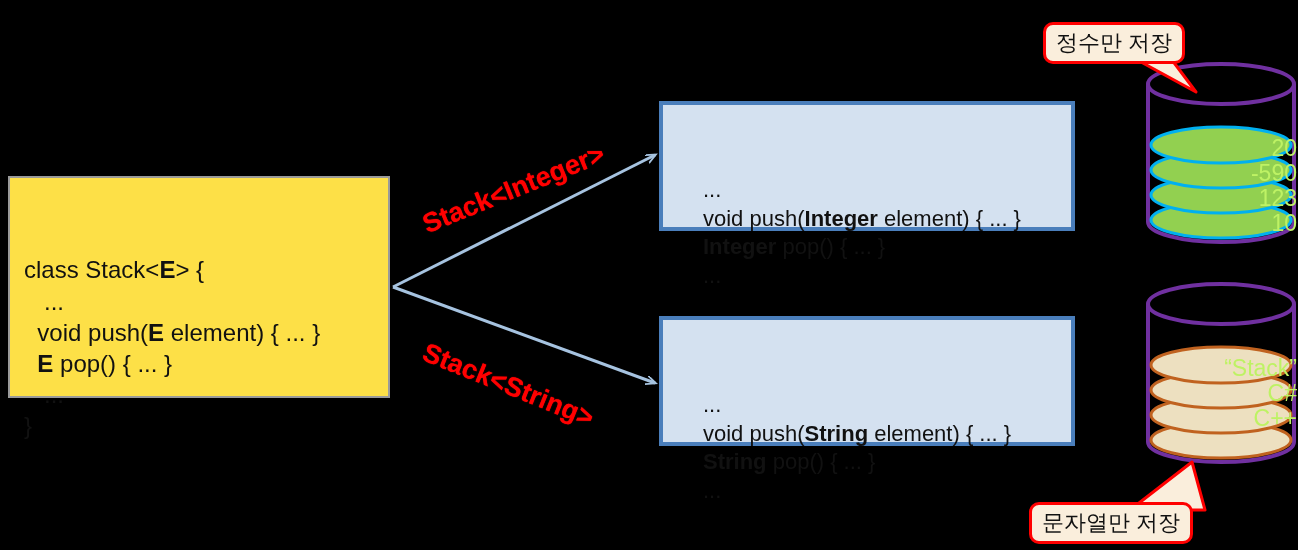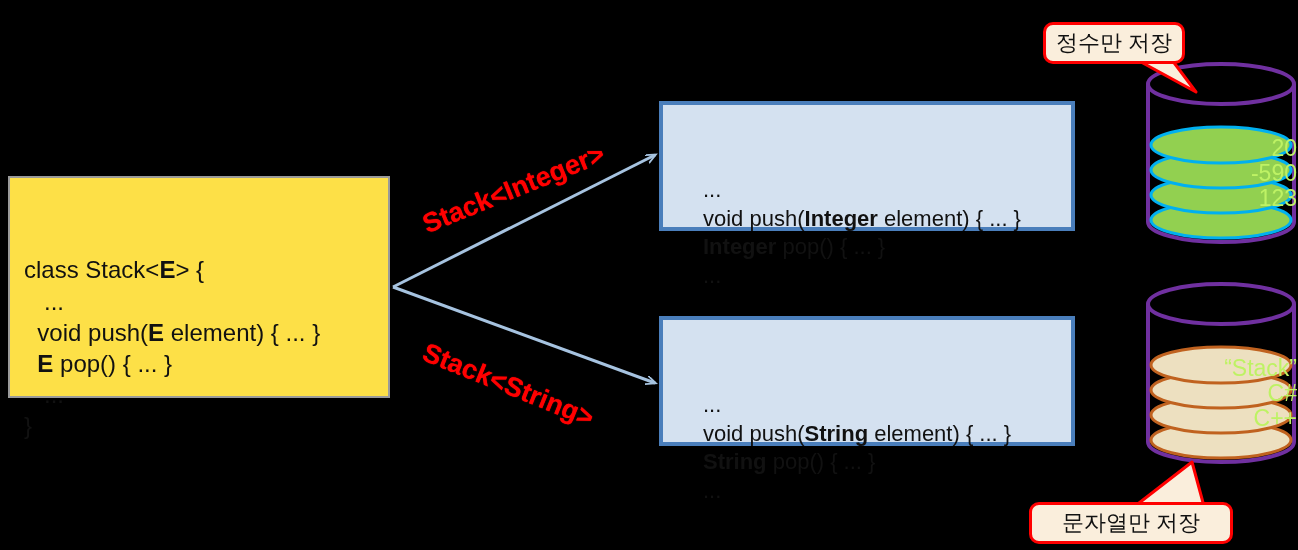--- a/index.html
+++ b/index.html
@@ -124,21 +124,21 @@
   #callout-top {
     left: 1043px;
     top: 6px;
     width: 142px;
     height: 42px;
     margin-top: 16px;
   }
   #callout-bottom {
     left: 1029px;
     top: 502px;
-    width: 204px;
+    width: 164px;
     height: 42px;
   }
   .callout-tail { position: absolute; }
 </style>
 </head>
 <body>
 
 <div id="canvas">
 
   <svg id="arrows" viewBox="0 0 1298 550">
@@ -179,20 +179,21 @@
       <g>
         <ellipse cx="76" cy="158" rx="70" ry="18" fill="#92D050" stroke="#00B0F0" stroke-width="3"></ellipse>
         <ellipse cx="76" cy="133" rx="70" ry="18" fill="#92D050" stroke="#00B0F0" stroke-width="3"></ellipse>
         <ellipse cx="76" cy="108" rx="70" ry="18" fill="#92D050" stroke="#00B0F0" stroke-width="3"></ellipse>
         <ellipse cx="76" cy="83" rx="70" ry="18" fill="#92D050" stroke="#00B0F0" stroke-width="3"></ellipse>
       </g>
     </svg>
     <div class="disc-label" style="top:73px">20</div>
     <div class="disc-label" style="top:98px">-590</div>
     <div class="disc-label" style="top:123px">123</div>
+    <div class="disc-label" style="top:148px">10</div>
   </div>
 
   <div class="cylinder" id="str-cylinder">
     <svg class="cyl-svg" width="152" height="185" viewBox="0 0 152 185">
       <path d="M3,22 L3,160" stroke="#7030A0" stroke-width="4" fill="none"></path>
       <path d="M149,22 L149,160" stroke="#7030A0" stroke-width="4" fill="none"></path>
       <path d="M3,160 A73,20 0 0 0 149,160" stroke="#7030A0" stroke-width="4" fill="none"></path>
       <ellipse cx="76" cy="22" rx="73" ry="20" fill="none" stroke="#7030A0" stroke-width="4"></ellipse>
       <g>
         <ellipse cx="76" cy="158" rx="70" ry="18" fill="#EDE0C0" stroke="#C0621F" stroke-width="3"></ellipse>

